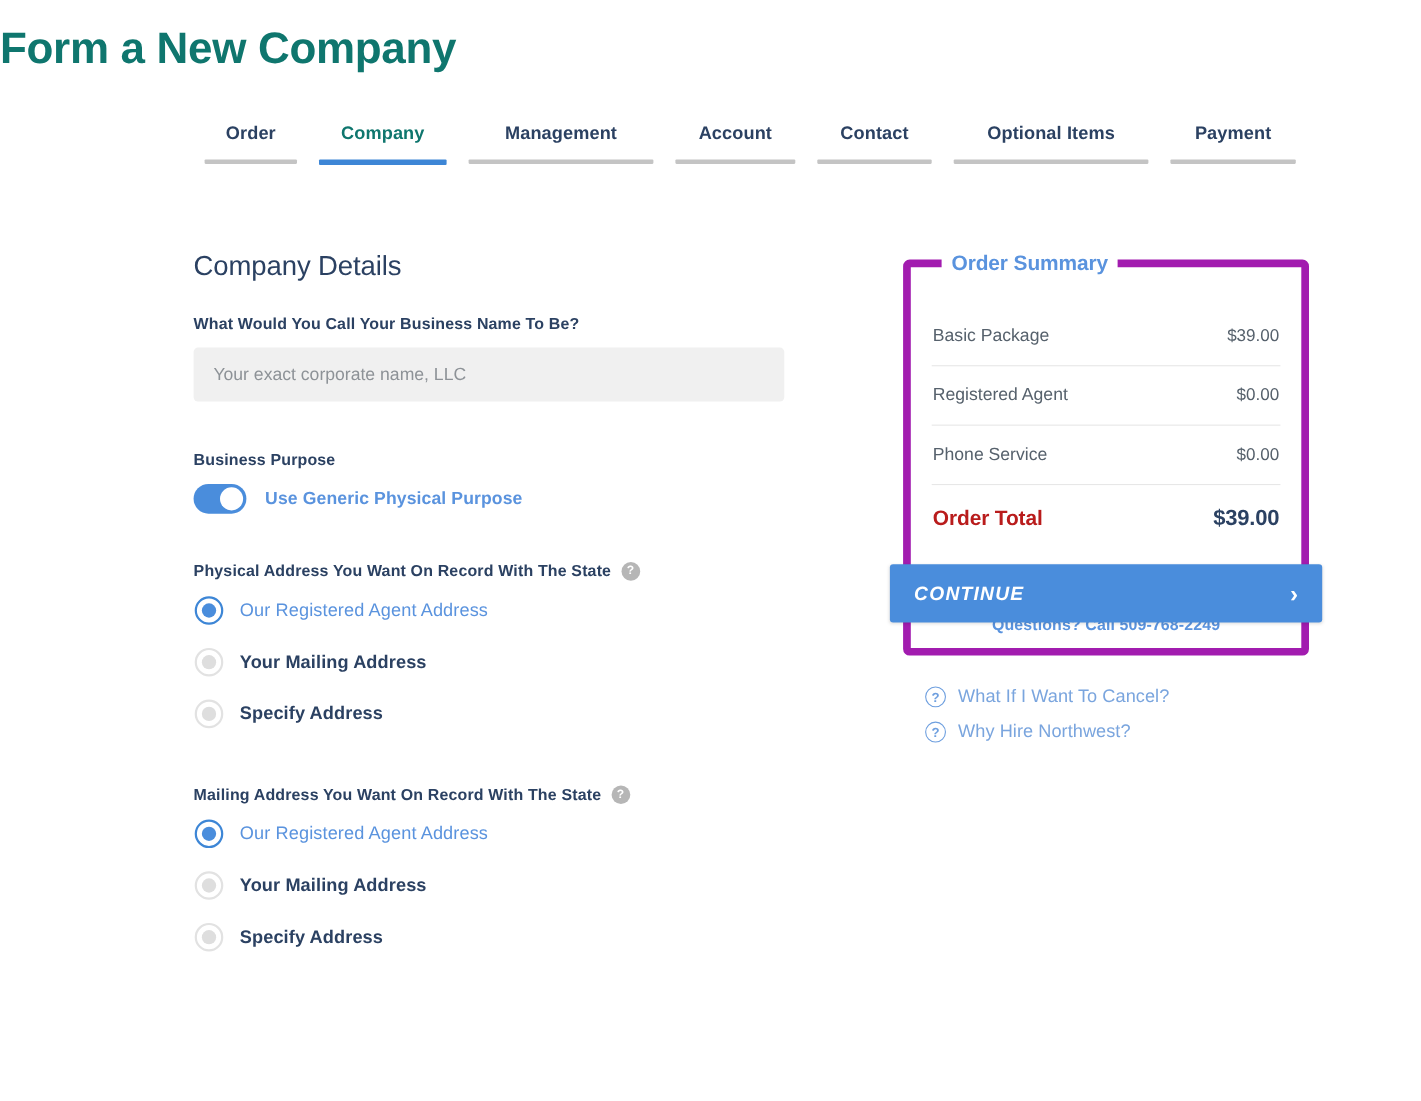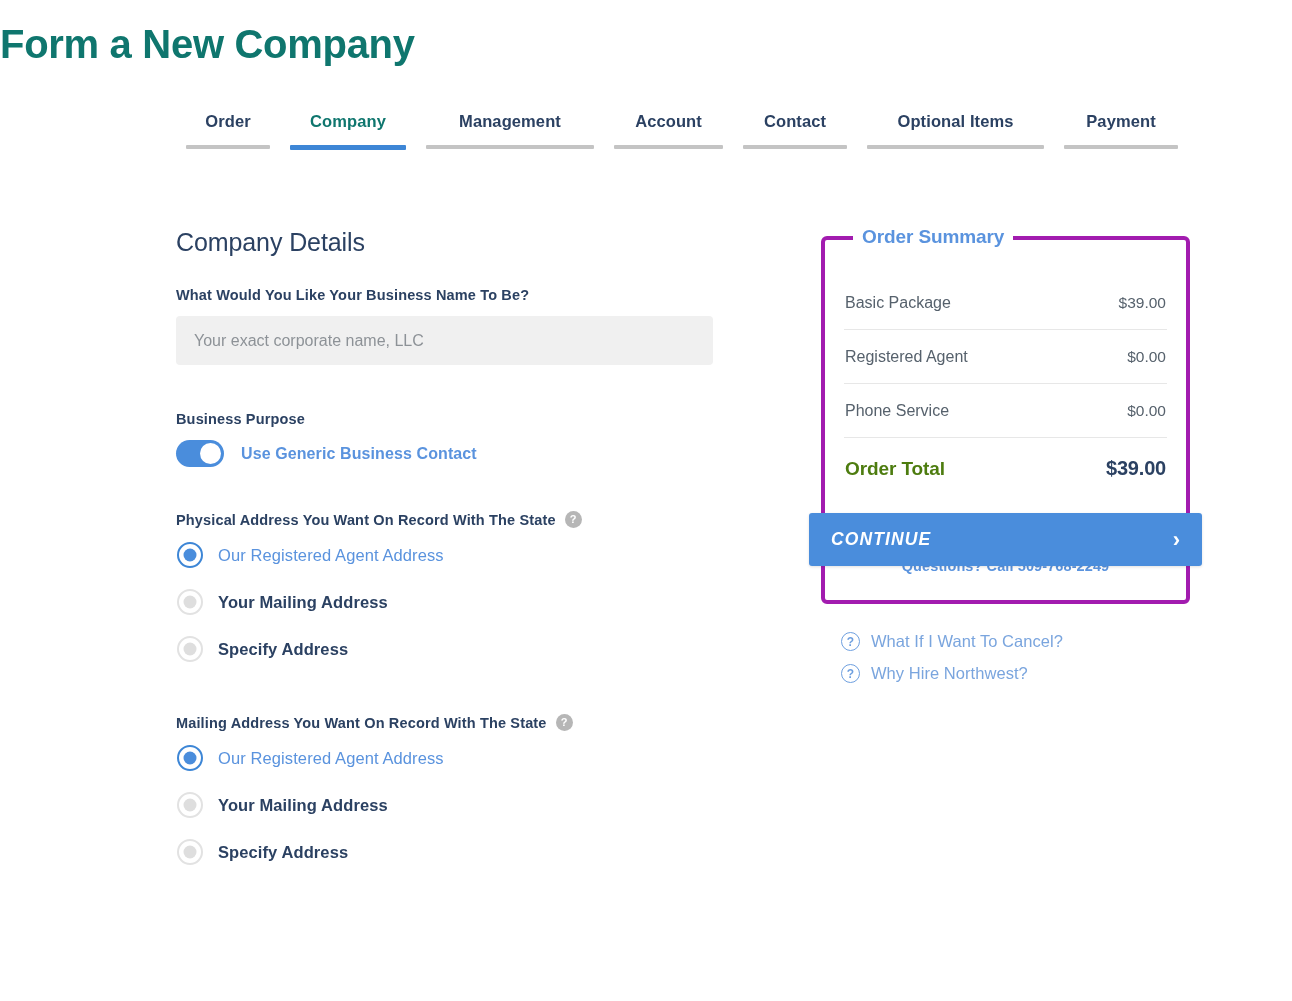--- a/index.html
+++ b/index.html
@@ -161,24 +161,24 @@
     letter-spacing: 0.1px;
   }
   .radio-row.selected .radio-label { color: #5a93de; font-weight: normal; }
 
   .group-gap { margin-top: 44px; }
   .block-gap { margin-top: 46px; }
 
   
   .main-right { position: absolute; left: 821px; top: 236px; width: 369px; }
   .summary-card {
-    border: 4px solid #a21caf;
+    border: 7px solid #a21caf;
     border-radius: 6px;
     background: #ffffff;
-    padding: 0 19px 26px 19px;
+    padding: 0 19px 12px 19px;
     position: relative;
   }
   .summary-legend {
     position: absolute;
     top: -14px; left: 28px;
     background: #ffffff;
     padding: 0 9px;
     font-size: 19px;
     font-weight: bold;
     color: #5a93de;
@@ -194,21 +194,21 @@
   }
   .summary-row .label { font-size: 16px; color: #56616c; }
   .summary-row .value { font-size: 15.5px; color: #56616c; }
   .summary-total {
     display: flex;
     justify-content: space-between;
     align-items: baseline;
     padding: 19px 1px 4px 1px;
   }
   .summary-total .label {
-    font-size: 19px; font-weight: bold; color: #4d7c0f; letter-spacing: -0.1px;
+    font-size: 19px; font-weight: bold; color: #b91c1c; letter-spacing: -0.1px;
   }
   .summary-total .value {
     font-size: 20px; font-weight: bold; color: #2b4162; letter-spacing: -0.2px;
   }
 
   .continue-btn {
     position: absolute;
     left: -12px;
     top: 277px;
     width: 393px;
@@ -306,31 +306,31 @@
       <span class="tab-label">Payment</span>
       <span class="tab-underline"></span>
     </div>
   </div>
 
   <div class="main-left">
 
     <h2 class="section-title">Company Details</h2>
 
     <div>
-      <div class="field-label">What Would You Like Your Business Name To Be?</div>
+      <div class="field-label">What Would You Call Your Business Name To Be?</div>
       <input class="text-input" type="text" placeholder="Your exact corporate name, LLC" style="">
     </div>
 
     <div class="block-gap">
       <div class="field-label">Business Purpose</div>
       <div class="toggle-row">
         <div class="toggle">
           <span class="knob"></span>
         </div>
-        <span class="toggle-label">Use Generic Business Contact</span>
+        <span class="toggle-label">Use Generic Physical Purpose</span>
       </div>
     </div>
 
     <div class="group-gap">
       <div class="field-label">
         <span>Physical Address You Want On Record With The State</span>
         <span class="help-badge">?</span>
       </div>
 
       <div class="radio-row selected">

